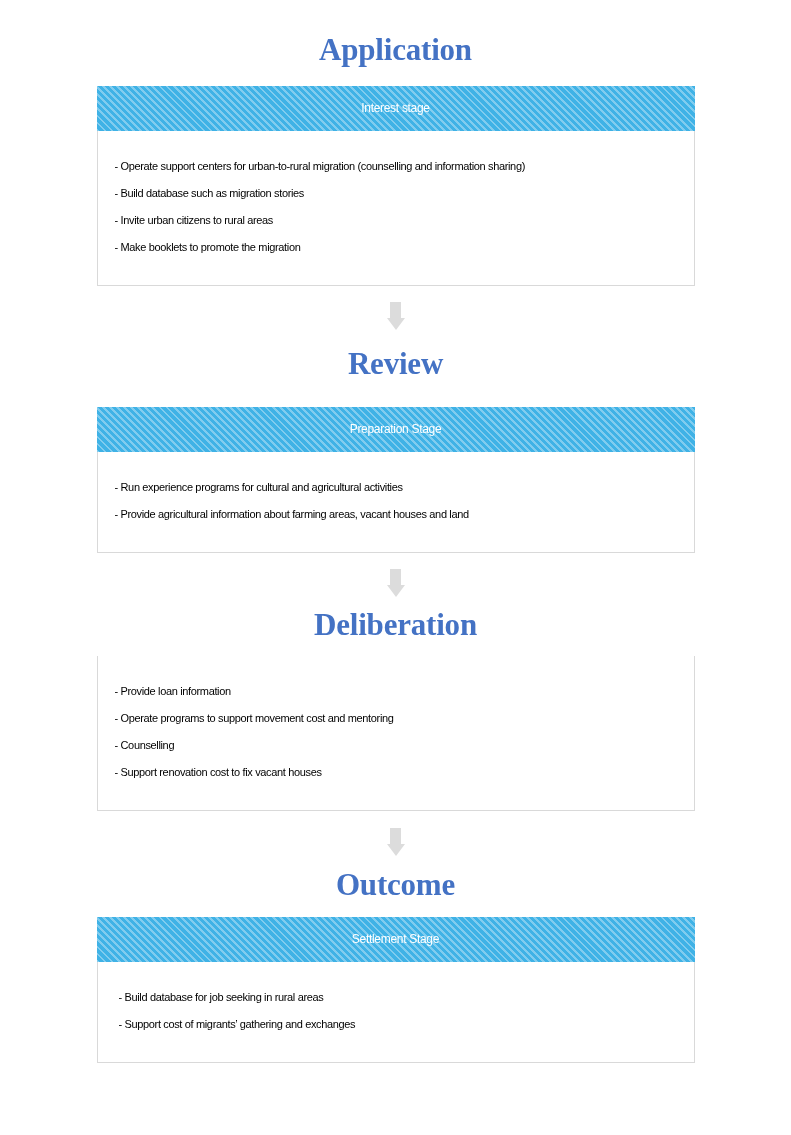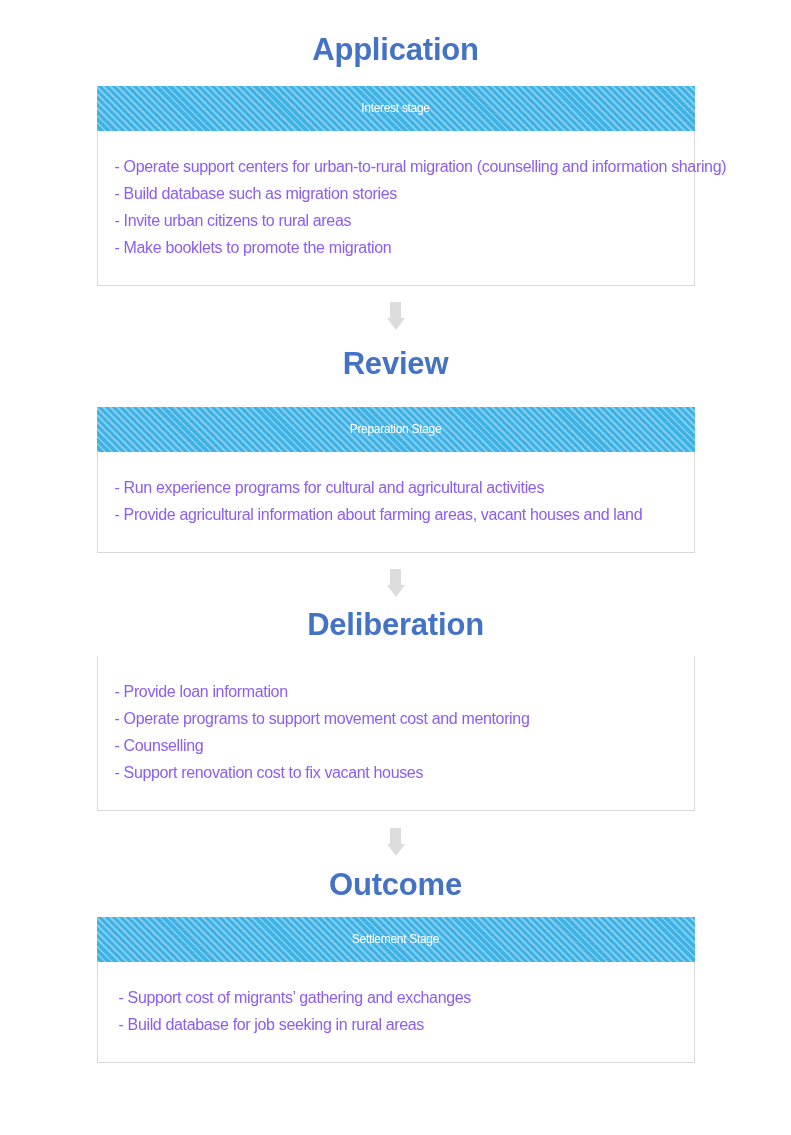--- a/index.html
+++ b/index.html
@@ -21,21 +21,21 @@
     box-sizing: border-box;
   }
 
   .stage-title {
     text-align: center;
     color: #4472C4;
     font-size: 31px;
     font-weight: bold;
     letter-spacing: -0.2px;
     line-height: 1.0;
-    font-family: Liberation Sans, sans-serif;
+    font-family: Liberation Serif, serif;
   }
 
   .card {
     width: 598px;
     margin: 0 auto;
     background: #ffffff;
     border-left: 1px solid #d9d9d9;
     border-right: 1px solid #d9d9d9;
     border-bottom: 1px solid #d9d9d9;
     box-sizing: border-box;
@@ -62,22 +62,22 @@
     margin-right: -1px;
     width: 598px;
     box-sizing: border-box;
   }
 
   .card-body {
     padding: 22px 0 24px 0;
   }
 
   .bullet {
-    color: #8b5cf6;
-    font-size: 16px;
+    color: #000000;
+    font-size: 11px;
     line-height: 27px;
     letter-spacing: -0.35px;
     padding-left: 17px;
     white-space: nowrap;
     font-family: "Liberation Sans", sans-serif;
   }
 
   .bullet.indent {
     padding-left: 21px;
   }
@@ -181,18 +181,18 @@
       <div class="shaft"></div>
       <div class="head"></div>
     </div>
   </div>
 
   <div class="stage-title" id="title-outcome">Outcome</div>
 
   <div class="card" id="card-outcome">
     <div class="card-header">Settlement Stage</div>
     <div class="card-body">
+      <div class="bullet indent">- Build database for job seeking in rural areas</div>
       <div class="bullet indent">- Support cost of migrants’ gathering and exchanges</div>
-      <div class="bullet indent">- Build database for job seeking in rural areas</div>
     </div>
   </div>
 
 </div>
 
 </body></html>

